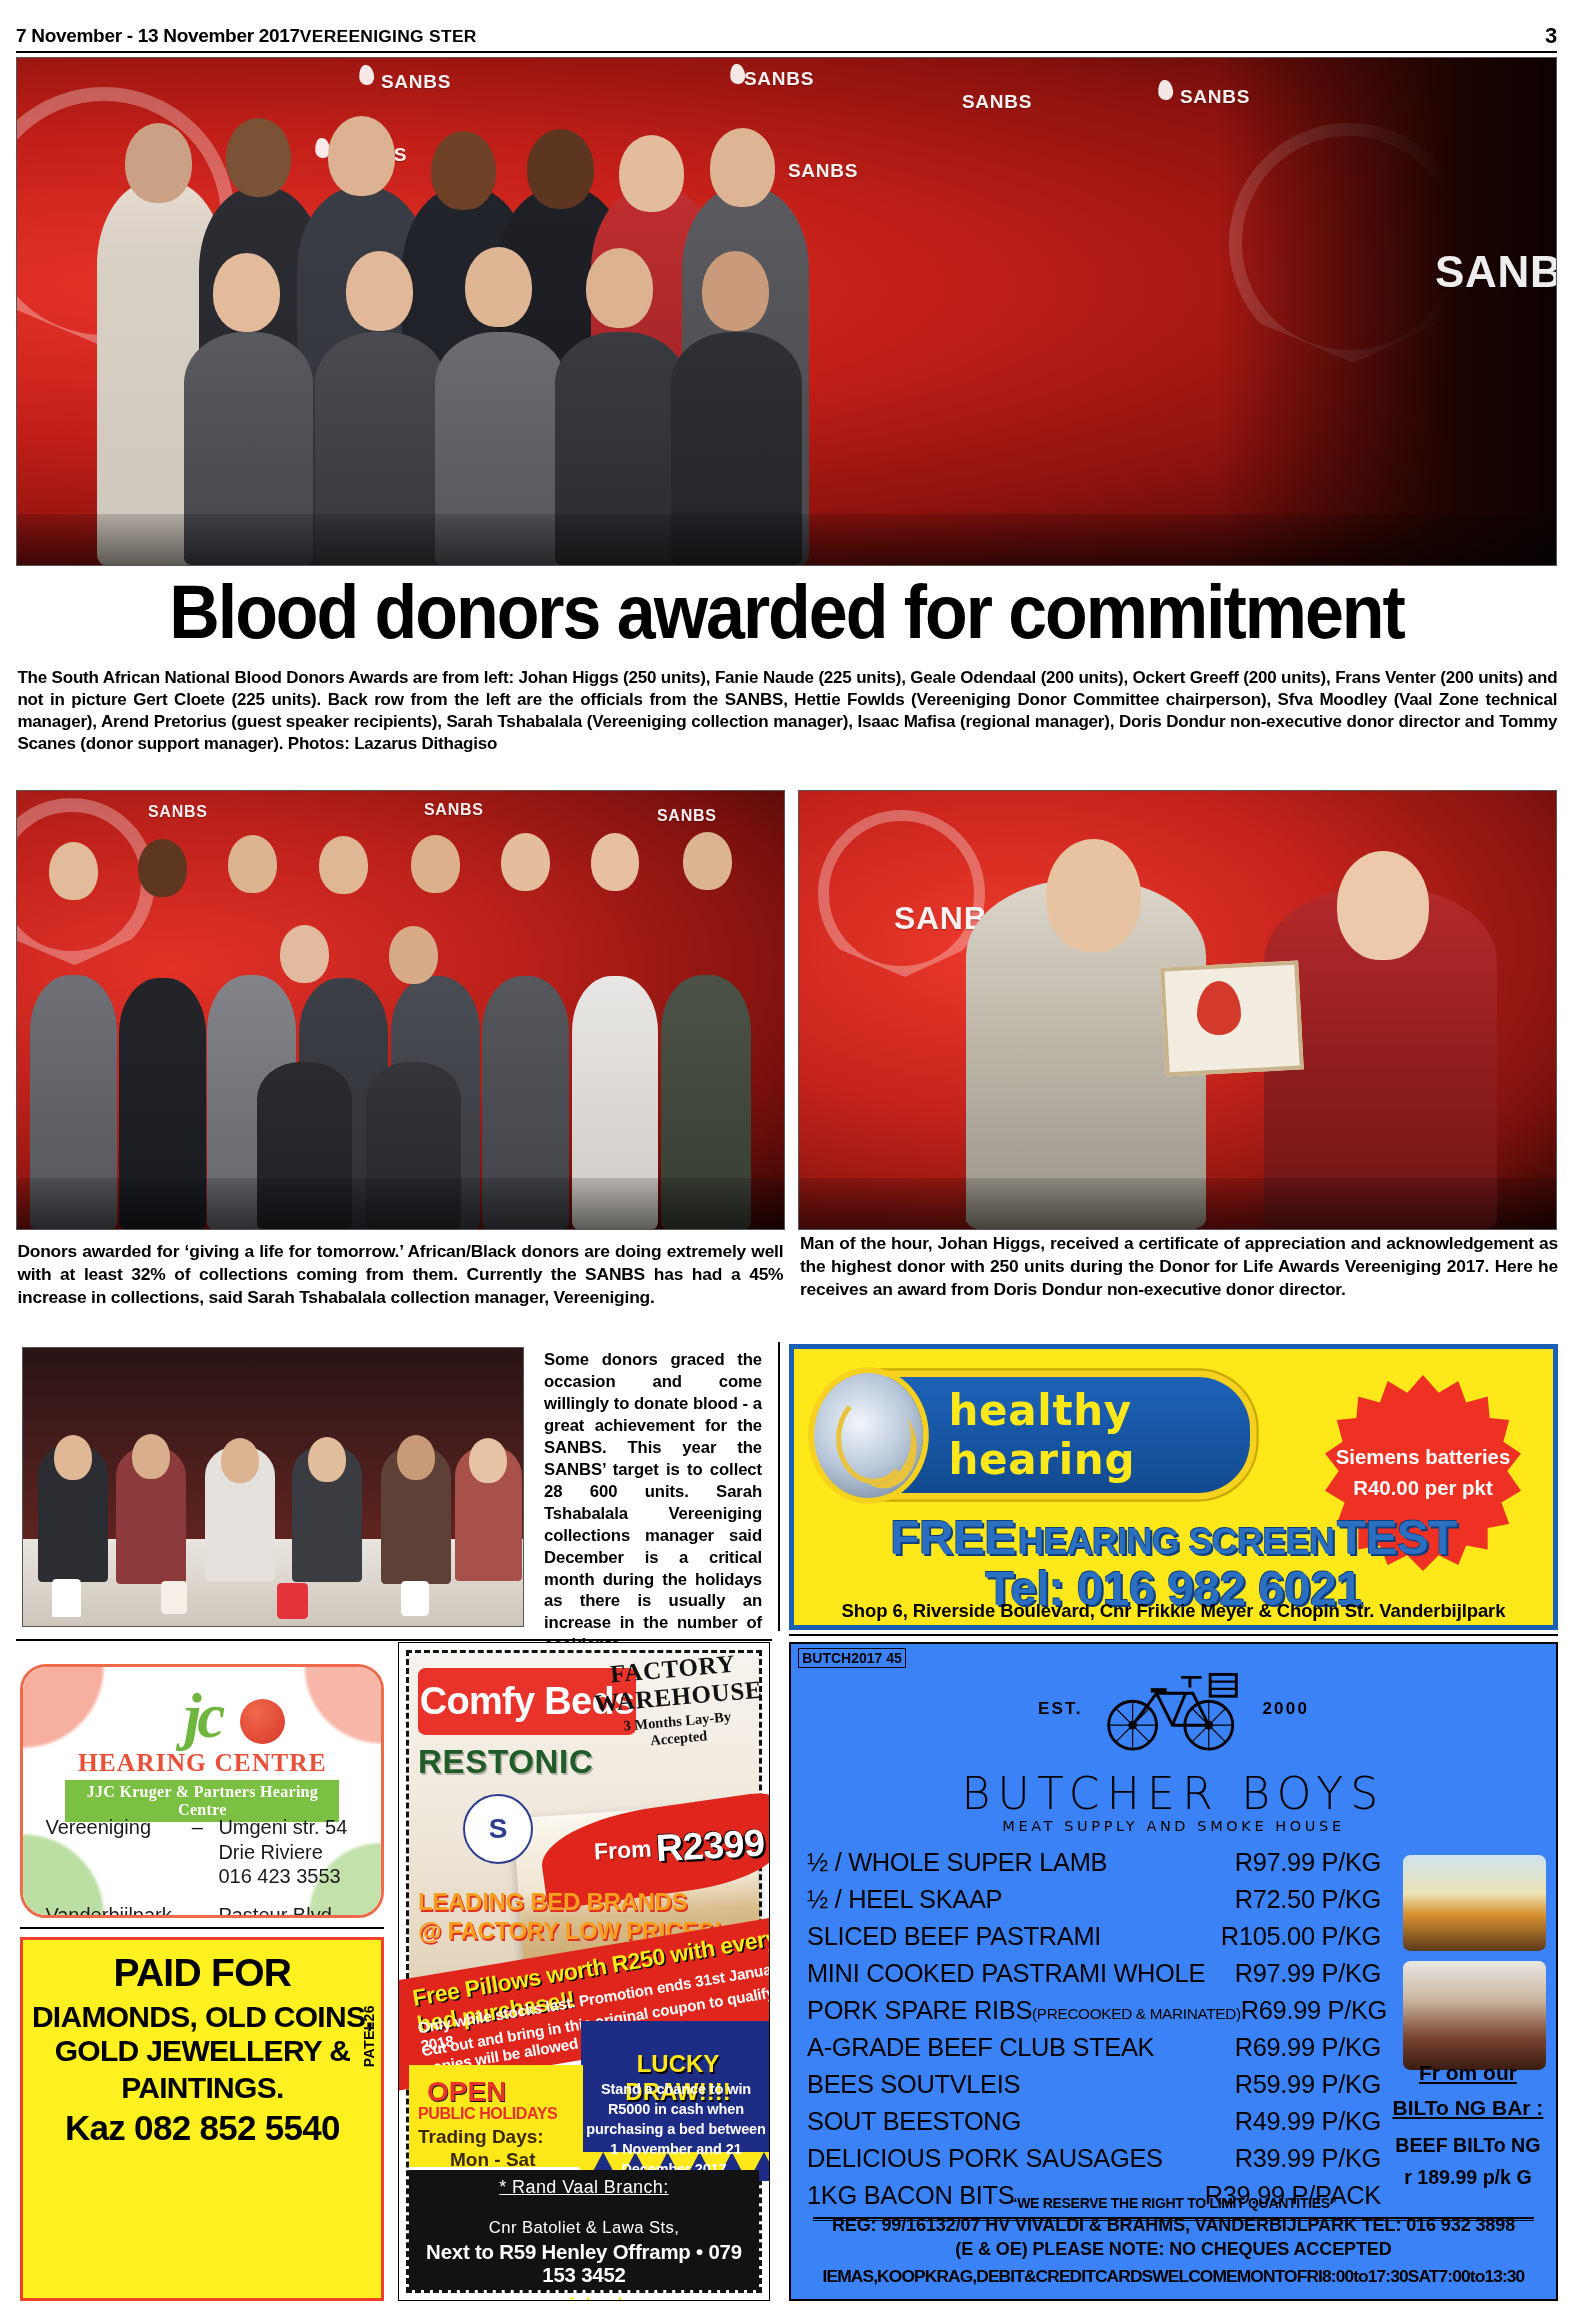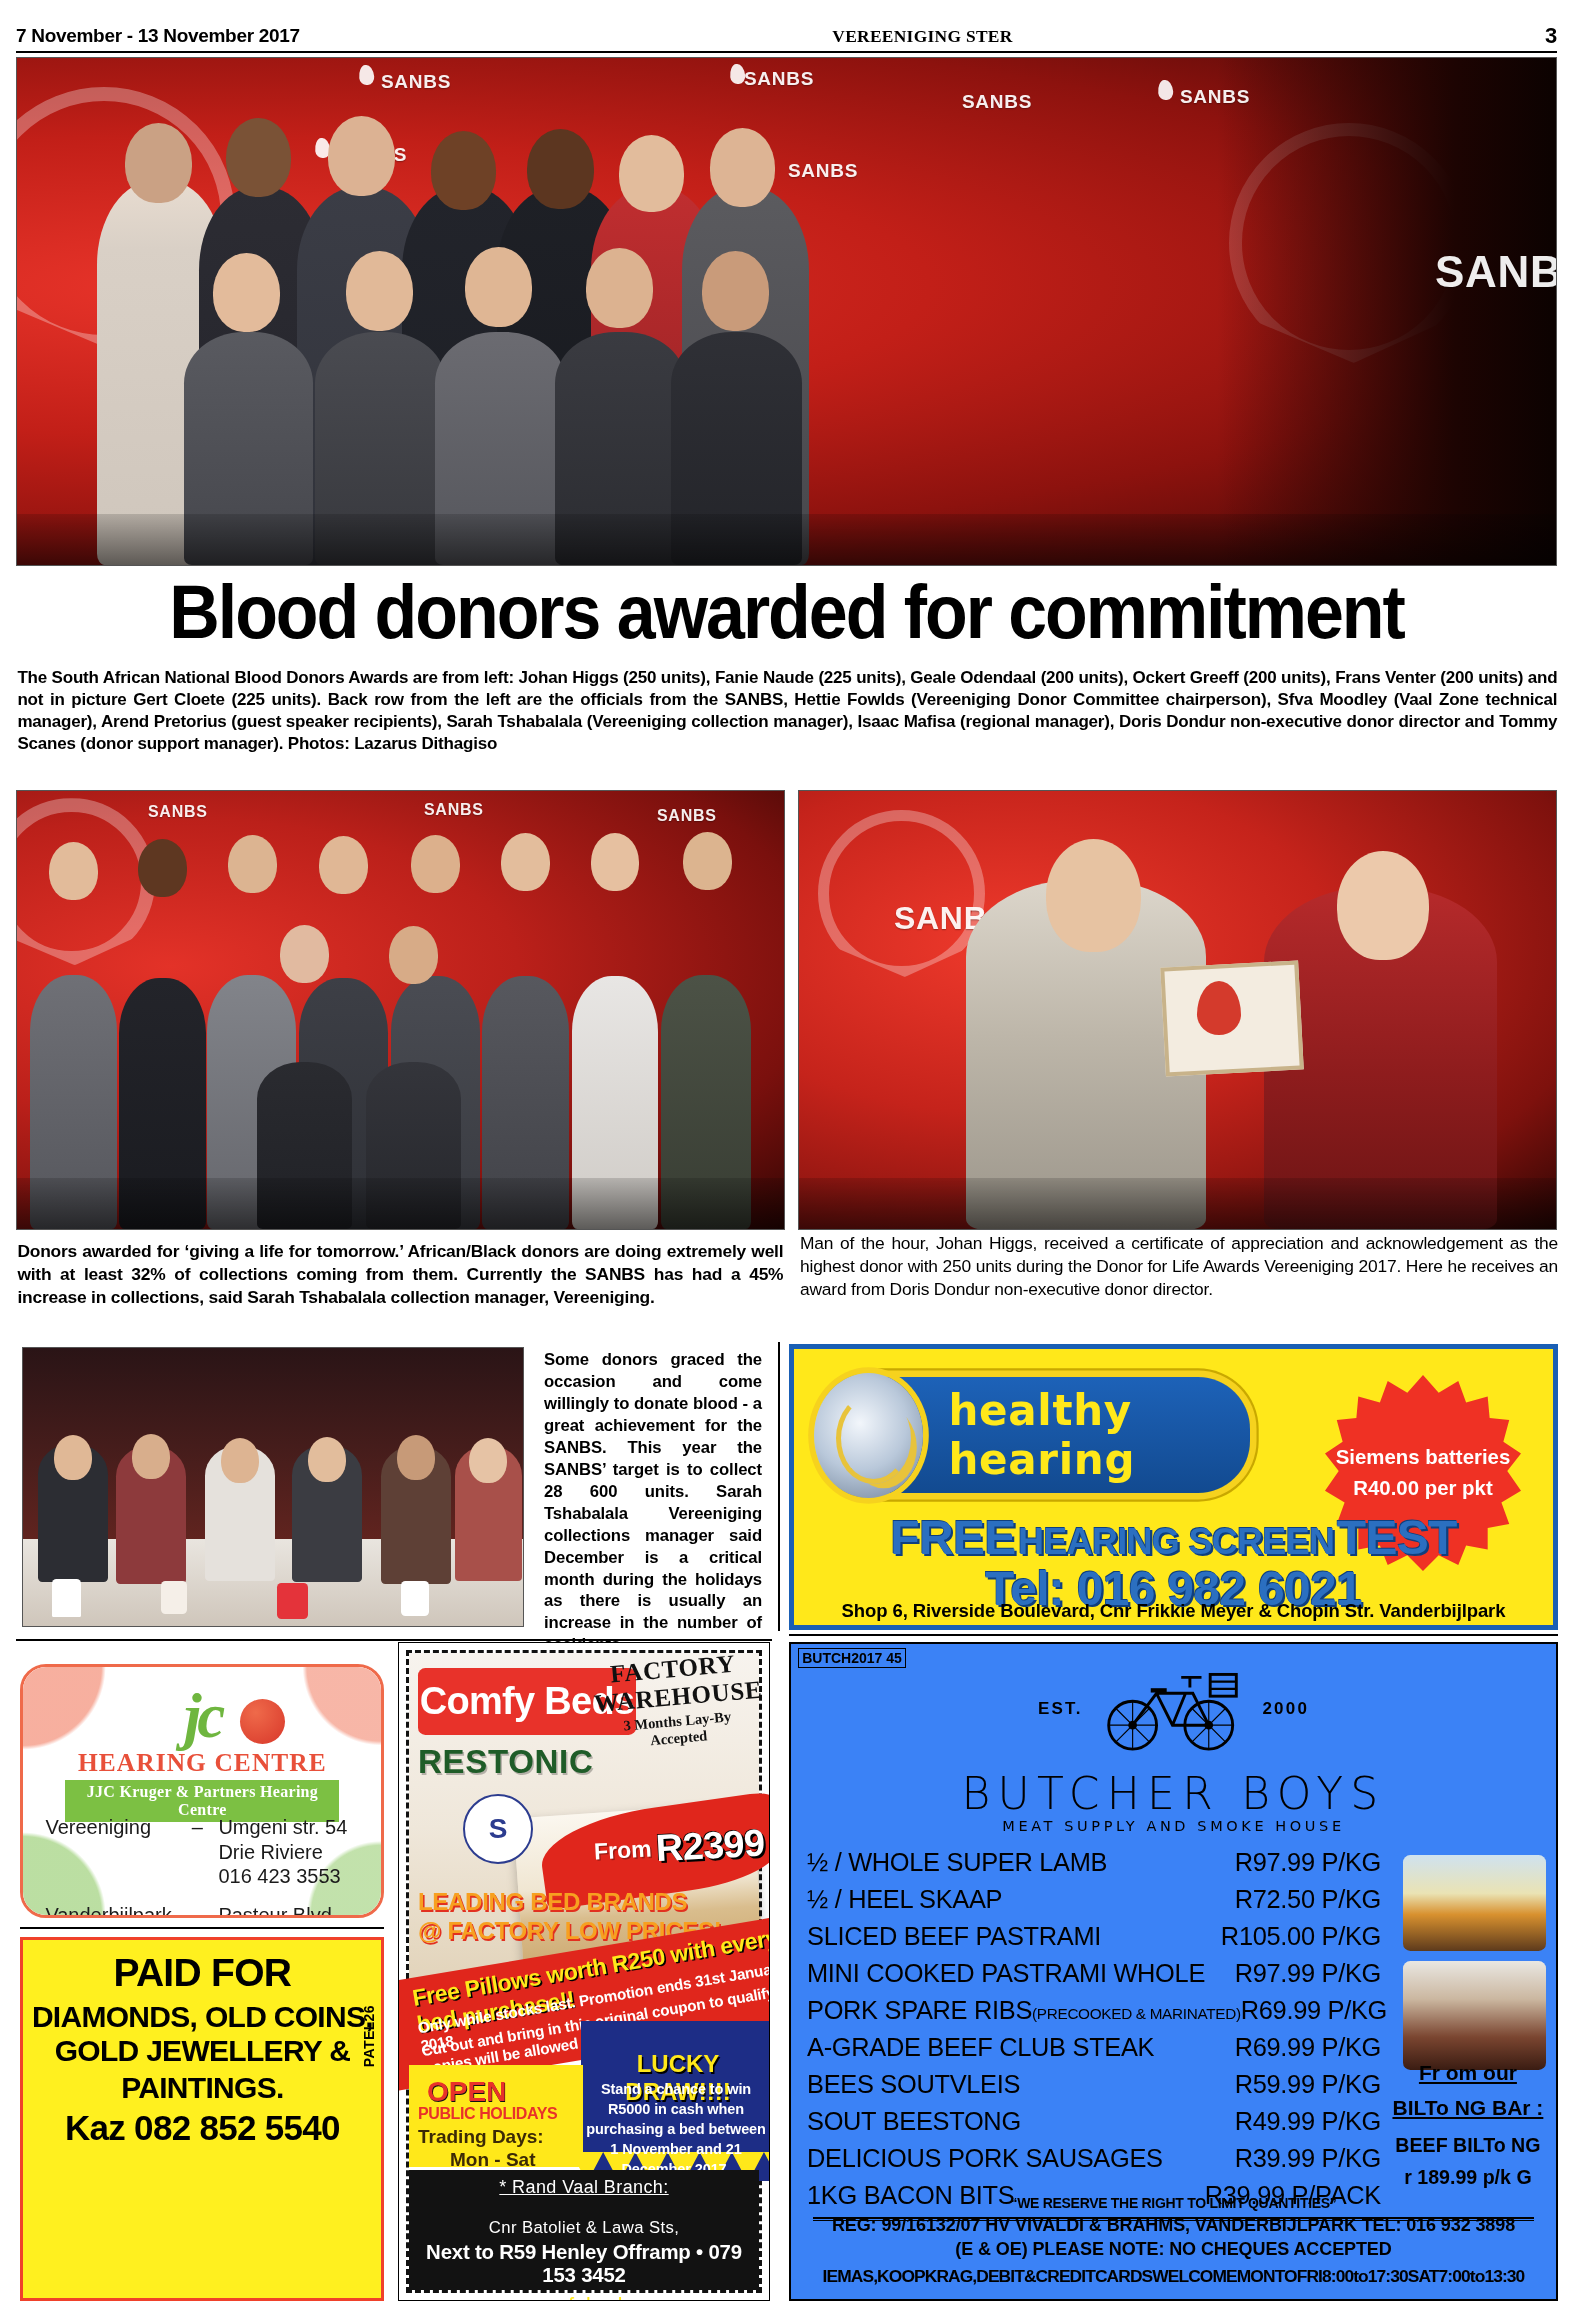--- a/index.html
+++ b/index.html
@@ -10,21 +10,21 @@
     overflow: hidden;
   }
   .page { position: relative; width: 1574px; height: 2319px; background:#fff; }
 
   
   .masthead {
     position:absolute; left:16px; top:20.4px; width:1541px; height:32px;
     display:flex; align-items:center; justify-content:space-between;
     font-weight:bold; font-size:19px; letter-spacing:-0.3px;
   }
-  .masthead .paper { flex:1 1 auto; text-align:center; font-size:17.4px; letter-spacing:0.3px;font-family:Liberation Serif, serif;}
+  .masthead .paper { flex:1 1 auto; font-size:17.4px; letter-spacing:0.3px;}
   .masthead .pageno { flex:0 0 auto; font-size:22px; }
   .rule-top { position:absolute; left:16px; top:51px; width:1541px; height:2.2px; background:#000; }
 
   
   .photo { position:absolute; overflow:hidden; border:0.7px solid #555; }
 
   
   #hero { left:16px; top:57px; width:1541px; height:509px; }
   .sanbs-bg {
     position:absolute; inset:0;
@@ -83,21 +83,21 @@
     text-align:justify; letter-spacing:-0.2px;
   }
 
   
   #photo2 { left:16px; top:790px; width:769px; height:440px; }
   #photo3 { left:798px; top:790px; width:759px; height:440px; }
 
   .cap2 { position:absolute; left:17.4px; top:1240px; width:766px;
           font-size:17.4px; font-weight:bold; line-height:1.33; text-align:justify; letter-spacing:-0.2px;}
   .cap3 { position:absolute; left:800px; top:1232px; width:758px;
-          font-size:17.4px; font-weight:normal; line-height:1.33; text-align:justify; letter-spacing:-0.2px;}
+          font-size:17.4px; font-weight:bold; line-height:1.33; text-align:justify; letter-spacing:-0.2px;}
 
   
   #photo4 { left:22px; top:1347px; width:502px; height:280px; }
   .col-text {
     position:absolute; left:544px; top:1349px; width:218px;
     font-size:16.7px; font-weight:bold; line-height:1.315; text-align:justify;
     letter-spacing:-0.1px;
   }
   .vrule { position:absolute; background:#000; }
 

